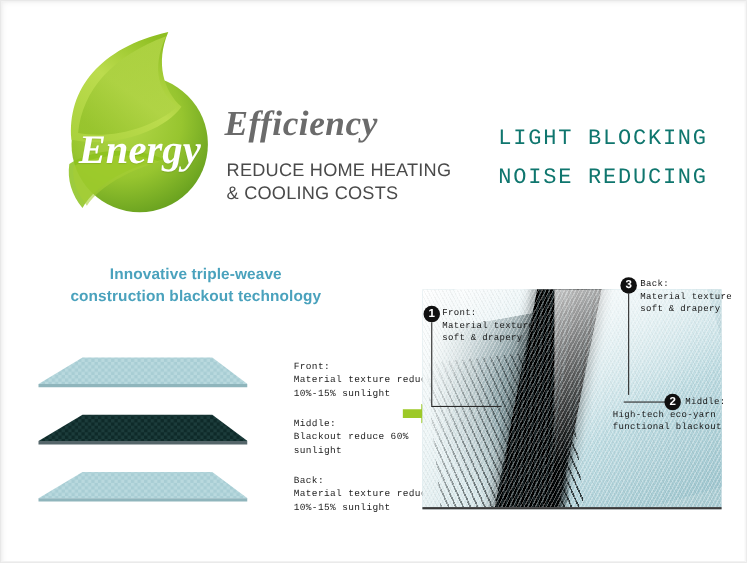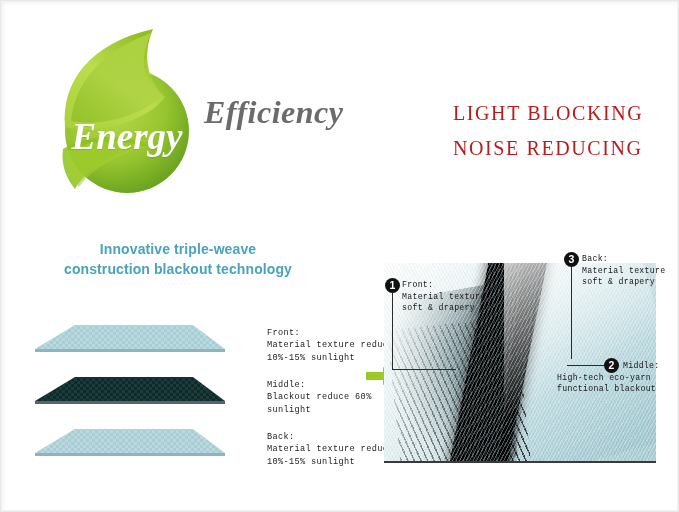--- a/index.html
+++ b/index.html
@@ -73,25 +73,25 @@
     font-weight: 400;
     color: #4a4a4a;
     line-height: 21px;
     letter-spacing: 0.2px;
     white-space: pre-line;
   }
 
   #claims {
     position: absolute;
     left: 452px;
-    top: 95px;
-    font-family: Liberation Serif, serif;
+    top: 108px;
+    font-family: Liberation Mono, monospace;
     font-size: 20px;
     font-weight: 300;
-    color: #b91c1c;
+    color: #0f766e;
     line-height: 35px;
     letter-spacing: 1.6px;
     white-space: pre-line;
   }
 
   
   #weave-heading {
     position: absolute;
     left: 22px;
     top: 238px;
@@ -264,20 +264,22 @@
       <path d="M20 104 C16 58 46 20 108 6 C96 34 104 60 120 74 C104 96 60 112 20 104 Z" fill="url(#leafGrad)"></path>
       <path d="M26 98 C30 58 58 28 106 10 C92 40 100 62 116 74 C96 92 58 104 26 98 Z" fill="url(#leafGrad2)" opacity="0.55"></path>
 
       <path d="M18 126 C40 112 78 110 104 122 C74 128 44 142 30 166 C20 154 16 140 18 126 Z" fill="#8cc21c" opacity="0.85"></path>
       <path d="M22 128 C46 116 80 116 100 124 C72 132 46 146 34 164 C24 152 20 138 22 128 Z" fill="#a6cf33" opacity="0.6"></path>
     </svg>
     <div id="logo-word">Energy</div>
   </div>
 
   <div id="efficiency-title">Efficiency</div>
+  <div id="efficiency-sub">REDUCE HOME HEATING
+&amp; COOLING COSTS</div>
   <div id="claims">LIGHT  BLOCKING
 NOISE  REDUCING</div>
 
   <div id="weave-heading">Innovative triple-weave
 construction blackout technology</div>
 
   <div class="slab" style="top:322px">
     <svg viewBox="0 0 196 30">
       <defs>
         <pattern id="weaveLight" width="6" height="6" patternUnits="userSpaceOnUse">

